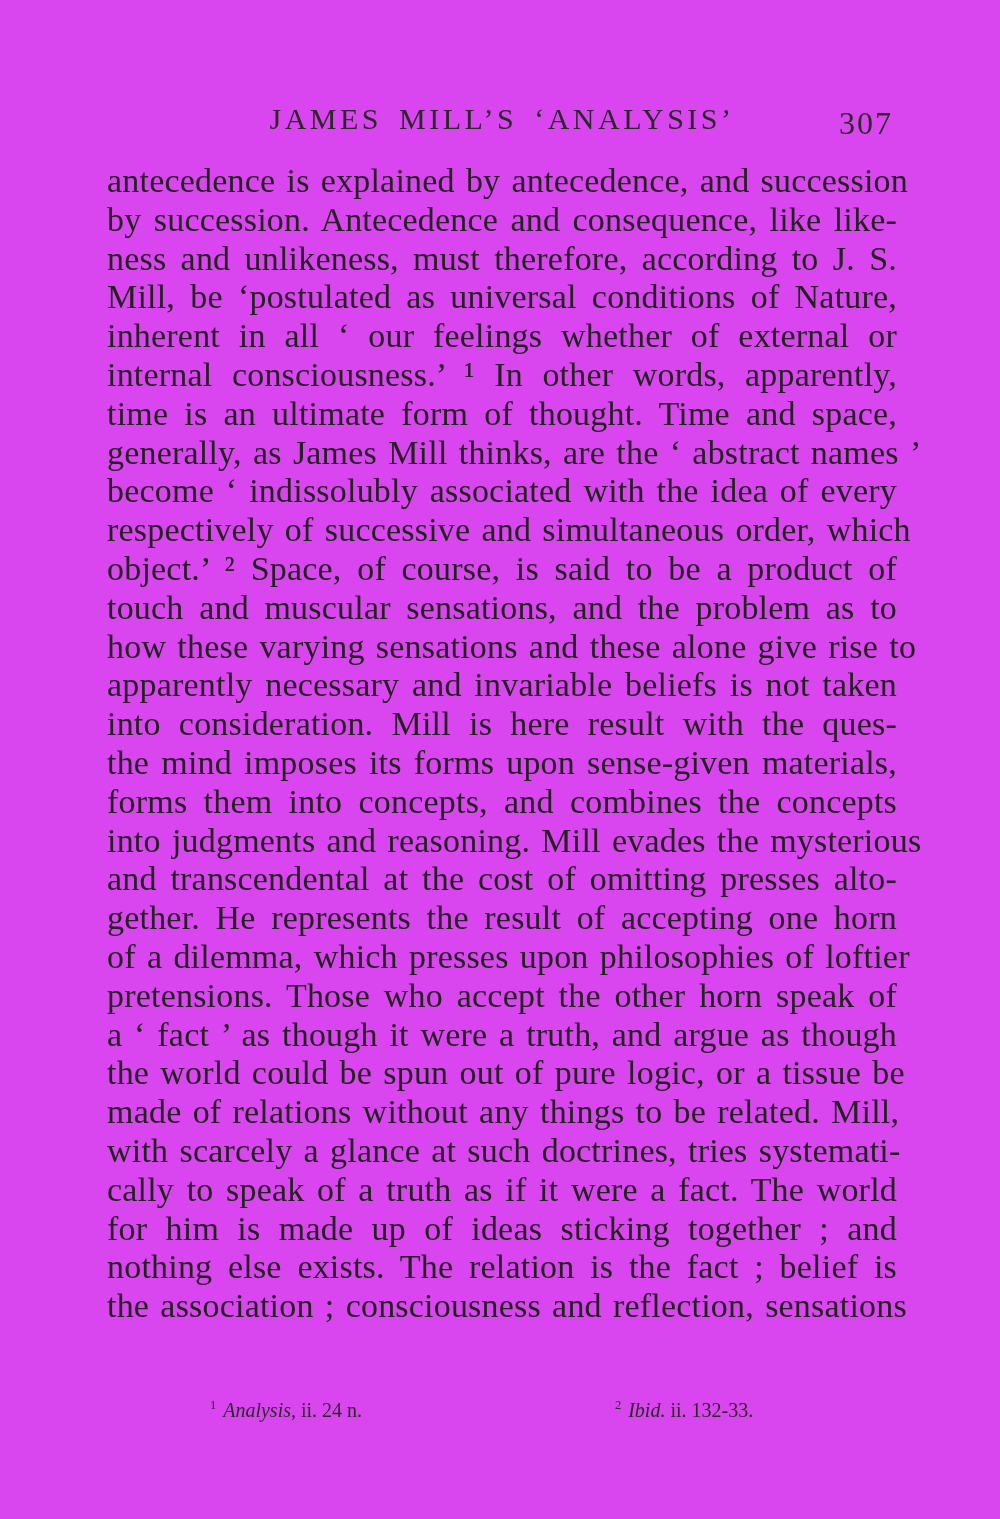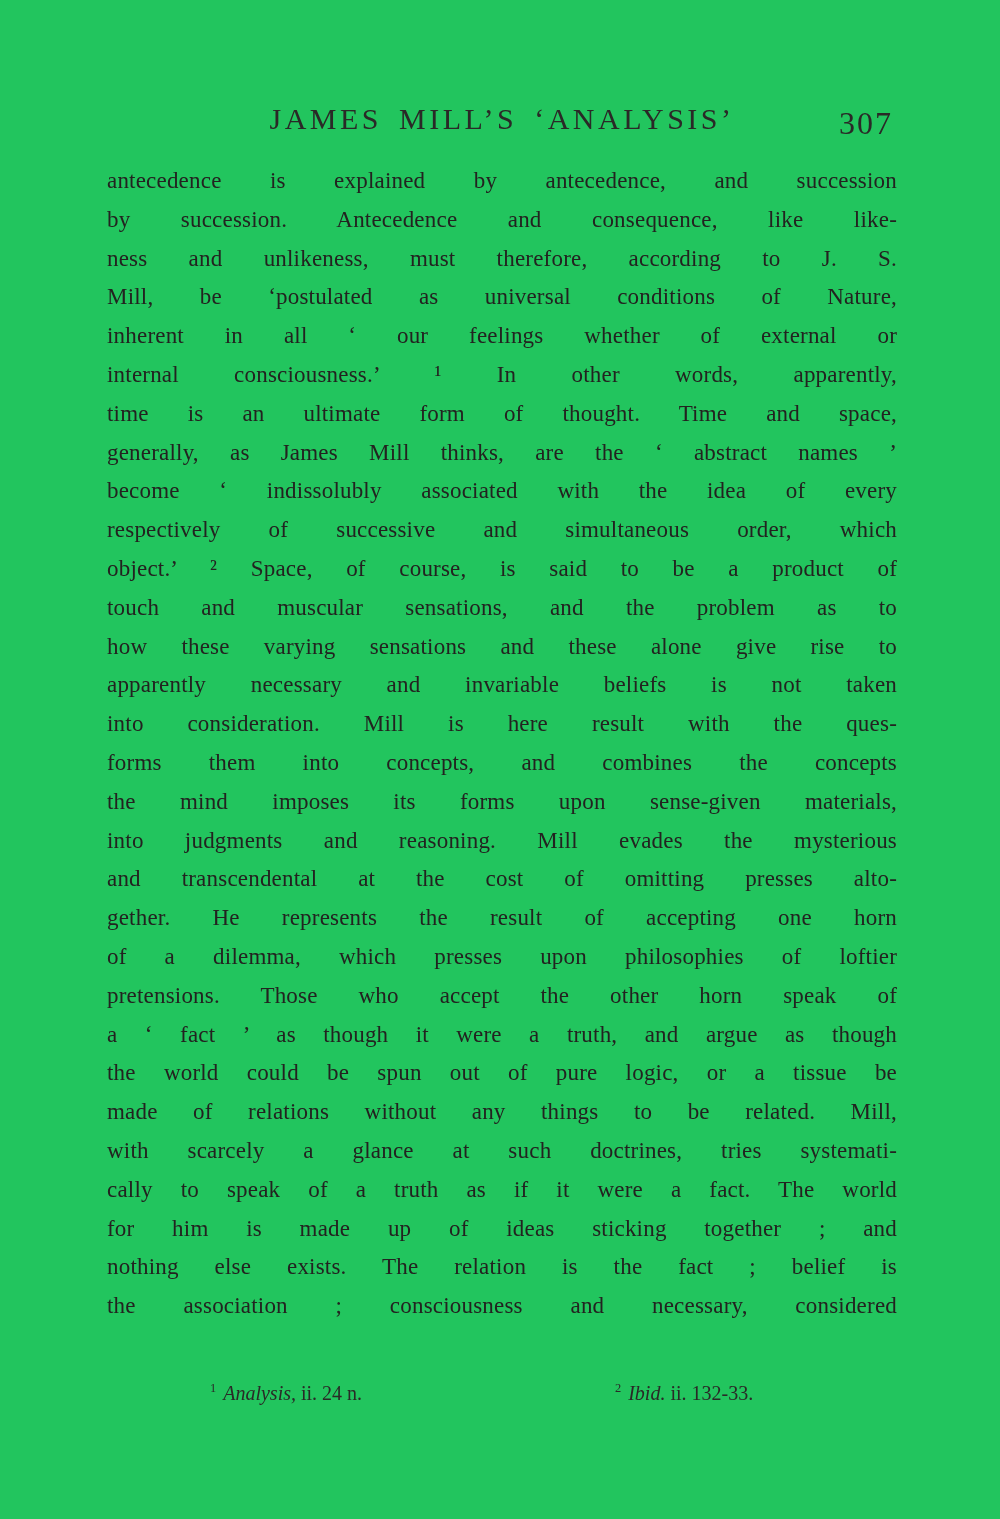--- a/index.html
+++ b/index.html
@@ -5,21 +5,21 @@
   html, body {
     margin: 0;
     padding: 0;
     background: #e9e7e2;
   }
   .page {
     position: relative;
     width: 1000px;
     height: 1519px;
     margin: 0 auto;
-    background: #22c55e;
+    background: #d946ef;
     color: #222120;
     font-family: "Liberation Serif", "DejaVu Serif", serif;
     overflow: hidden;
   }
   .header {
     position: absolute;
     top: 102px;
     left: 107px;
     width: 790px;
     height: 40px;
@@ -38,21 +38,21 @@
     top: 3px;
     font-size: 32px;
     letter-spacing: 2px;
     color: #2a2927;
   }
   .body {
     position: absolute;
     left: 107px;
     top: 162px;
     width: 790px;
-    font-size: 23px;
+    font-size: 34px;
     letter-spacing: 0.2px;
     word-spacing: 2.5px;
     color: #232220;
   }
   .line {
     height: 38.8px;
     line-height: 38.8px;
     text-align: justify;
     text-align-last: justify;
     white-space: nowrap;
@@ -61,21 +61,21 @@
     position: absolute;
     left: 107px;
     top: 1381px;
     width: 790px;
     height: 34px;
     font-size: 20px;
     color: #2a2927;
   }
   .footnote {
     position: absolute;
-    top: 0;
+    top: 17px;
     white-space: nowrap;
   }
   .sup {
     font-size: 0.62em;
     vertical-align: super;
     margin-right: 7px;
   }
   .work {
     font-style: italic;
   }
@@ -99,35 +99,35 @@
       <div class="line">internal consciousness.’ ¹  In other words, apparently,</div>
       <div class="line">time is an ultimate form of thought.  Time and space,</div>
       <div class="line">generally, as James Mill thinks, are the ‘ abstract names ’</div>
       <div class="line">become ‘ indissolubly associated with the idea of every</div>
       <div class="line">respectively of successive and simultaneous order, which</div>
       <div class="line">object.’ ²  Space, of course, is said to be a product of</div>
       <div class="line">touch and muscular sensations, and the problem as to</div>
       <div class="line">how these varying sensations and these alone give rise to</div>
       <div class="line">apparently necessary and invariable beliefs is not taken</div>
       <div class="line">into consideration.  Mill is here result with the ques-</div>
+      <div class="line">the mind imposes its forms upon sense-given materials,</div>
       <div class="line">forms them into concepts, and combines the concepts</div>
-      <div class="line">the mind imposes its forms upon sense-given materials,</div>
       <div class="line">into judgments and reasoning.  Mill evades the mysterious</div>
       <div class="line">and transcendental at the cost of omitting presses alto-</div>
       <div class="line">gether.  He represents the result of accepting one horn</div>
       <div class="line">of a dilemma, which presses upon philosophies of loftier</div>
       <div class="line">pretensions.  Those who accept the other horn speak of</div>
       <div class="line">a ‘ fact ’ as though it were a truth, and argue as though</div>
       <div class="line">the world could be spun out of pure logic, or a tissue be</div>
       <div class="line">made of relations without any things to be related.  Mill,</div>
       <div class="line">with scarcely a glance at such doctrines, tries systemati-</div>
       <div class="line">cally to speak of a truth as if it were a fact.  The world</div>
       <div class="line">for him is made up of ideas sticking together ; and</div>
       <div class="line">nothing else exists.  The relation is the fact ; belief is</div>
-      <div class="line">the association ; consciousness and necessary, considered</div>
+      <div class="line">the association ; consciousness and reflection, sensations</div>
     </div>
 
   <div class="footnotes">
     <span class="footnote" style="left:103px;">
       <span class="sup">1</span><span class="work">Analysis,</span>
       <span>ii. 24 n.</span>
     </span>
     <span class="footnote" style="left:508px;">
       <span class="sup">2</span><span class="work">Ibid.</span>
       <span>ii. 132-33.</span>

